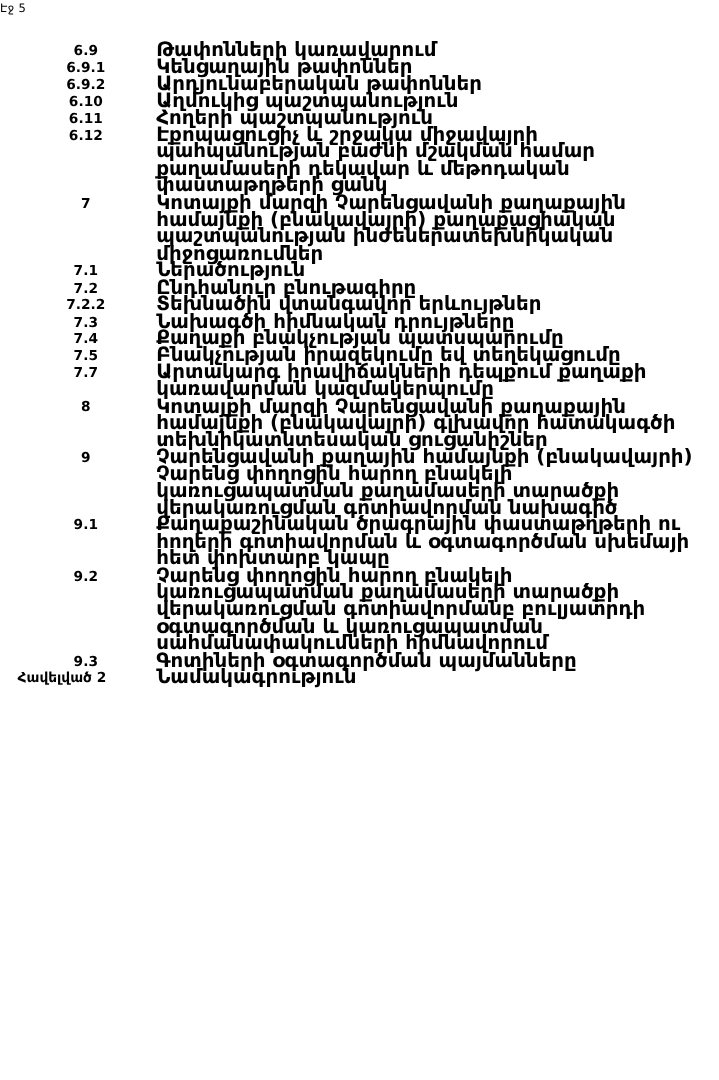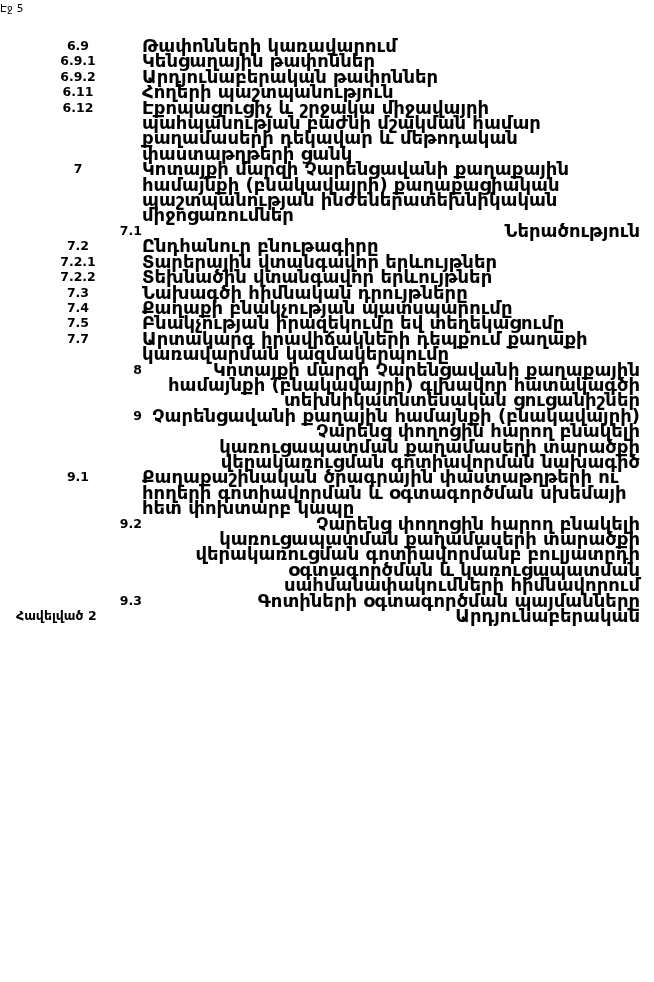--- a/index.html
+++ b/index.html
@@ -54,21 +54,21 @@
   td.txt {
     font-size: 18px;
     line-height: 15.4px;
     padding-top: 2px;
     padding-right: 40px;
   }
   tr.row {
     height: auto;
   }
   .sp-sm td { padding-top: 5px; }
-  .sp-md td { padding-top: 10px; text-align: right; }
+  .sp-md td { padding-top: 10px; }
   .sp-lg td { padding-top: 14px; }
   .annex td.num {
     text-align: left;
     padding-left: 2px;
     font-size: 12.5px;
   }
 </style>
 </head>
 <body>
 
@@ -85,42 +85,42 @@
       </tr>
       <tr class="row sp-sm">
         <td class="num">6.9.1</td>
         <td class="txt">Կենցաղային թափոններ</td>
       </tr>
       <tr class="row sp-sm">
         <td class="num">6.9.2</td>
         <td class="txt">Արդյունաբերական թափոններ</td>
       </tr>
       <tr class="row sp-sm">
+        <td class="num">6.10</td>
+        <td class="txt">Աղմուկից պաշտպանություն</td>
+      </tr>
+      <tr class="row sp-sm">
         <td class="num">6.11</td>
         <td class="txt">Հողերի պաշտպանություն</td>
       </tr>
       <tr class="row sp-sm">
         <td class="num">6.12</td>
         <td class="txt">Էքոպացուցիչ և շրջակա միջավայրի պահպանության բաժնի մշակման համար քաղամասերի դեկավար և մեթոդական փաստաթղթերի ցանկ</td>
       </tr>
       <tr class="row sp-lg">
         <td class="num">7</td>
         <td class="txt">Կոտայքի մարզի Չարենցավանի քաղաքային համայնքի (բնակավայրի) քաղաքացիական պաշտպանության ինժեներատեխնիկական միջոցառումներ</td>
       </tr>
       <tr class="row sp-md">
         <td class="num">7.1</td>
         <td class="txt">Ներածություն</td>
       </tr>
       <tr class="row sp-sm">
         <td class="num">7.2</td>
         <td class="txt">Ընդհանուր բնութագիրը</td>
-      </tr>
-      <tr class="row sp-sm">
-        <td class="num">7.2.1</td>
-        <td class="txt">Տարերային վտանգավոր երևույթներ</td>
       </tr>
       <tr class="row sp-sm">
         <td class="num">7.2.2</td>
         <td class="txt">Տեխնածին վտանգավոր երևույթներ</td>
       </tr>
       <tr class="row sp-sm">
         <td class="num">7.3</td>
         <td class="txt">Նախագծի հիմնական դրույթները</td>
       </tr>
       <tr class="row sp-sm">
@@ -151,19 +151,19 @@
         <td class="num">9.2</td>
         <td class="txt">Չարենց փողոցին հարող բնակելի կառուցապատման քաղամասերի տարածքի վերակառուցման գոտիավորմանբ բուլյատրդի օգտագործման և կառուցապատման սահմանափակումների հիմնավորում</td>
       </tr>
       <tr class="row sp-md">
         <td class="num">9.3</td>
         <td class="txt">Գոտիների օգտագործման պայմանները</td>
       </tr>
 
       <tr class="row sp-md annex">
         <td class="num">Հավելված 2</td>
-        <td class="txt">Արդյունաբերական</td>
+        <td class="txt">Նամակագրություն</td>
       </tr>
 
     </tbody>
   </table>
 
 </div>
 
 </body></html>

